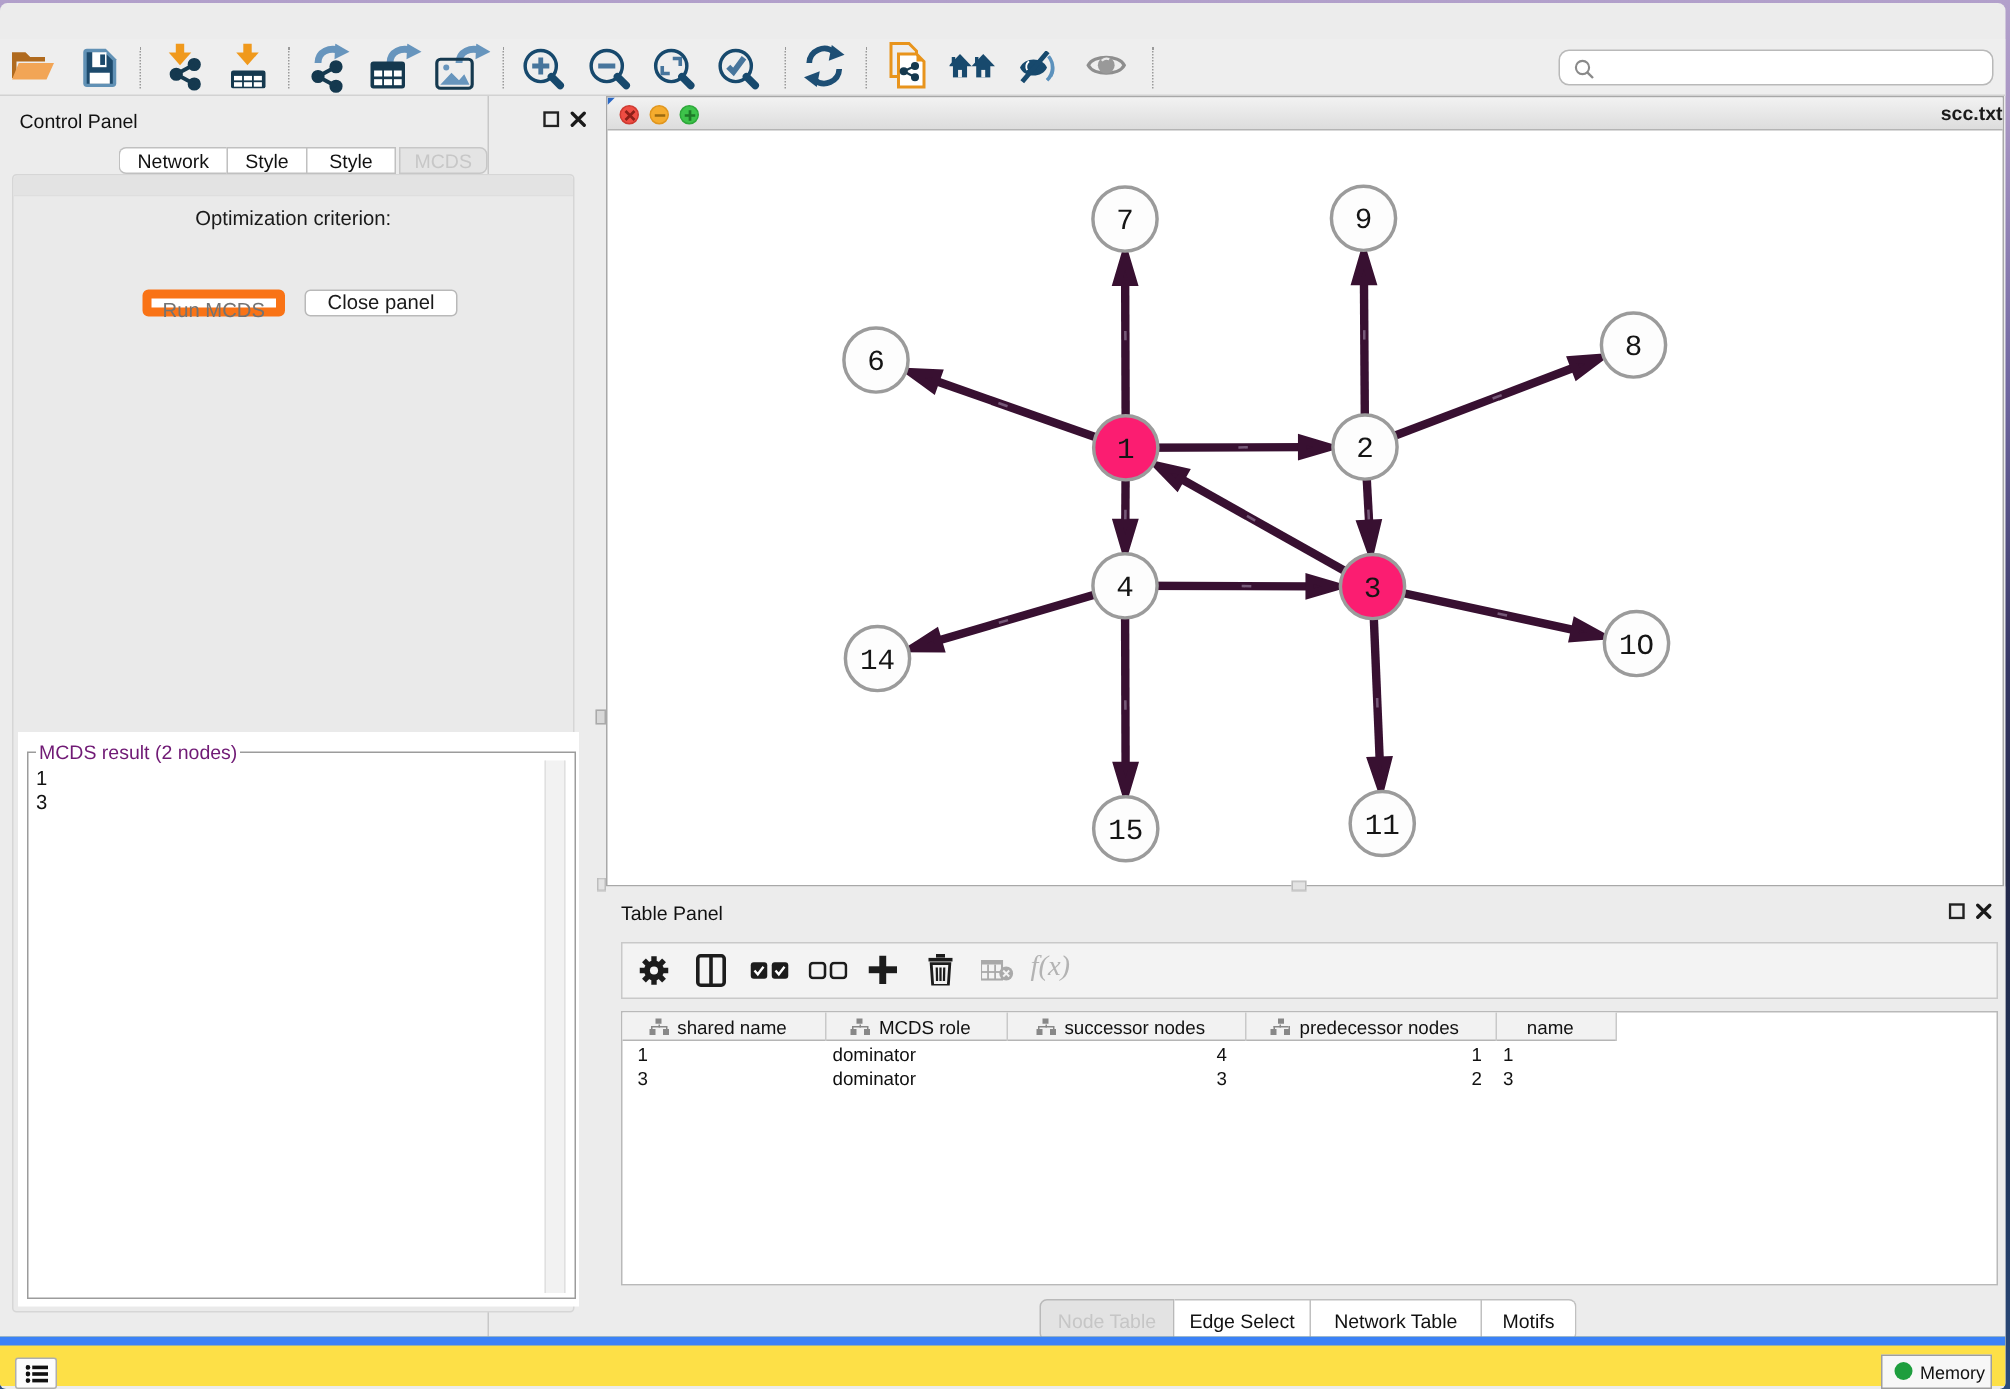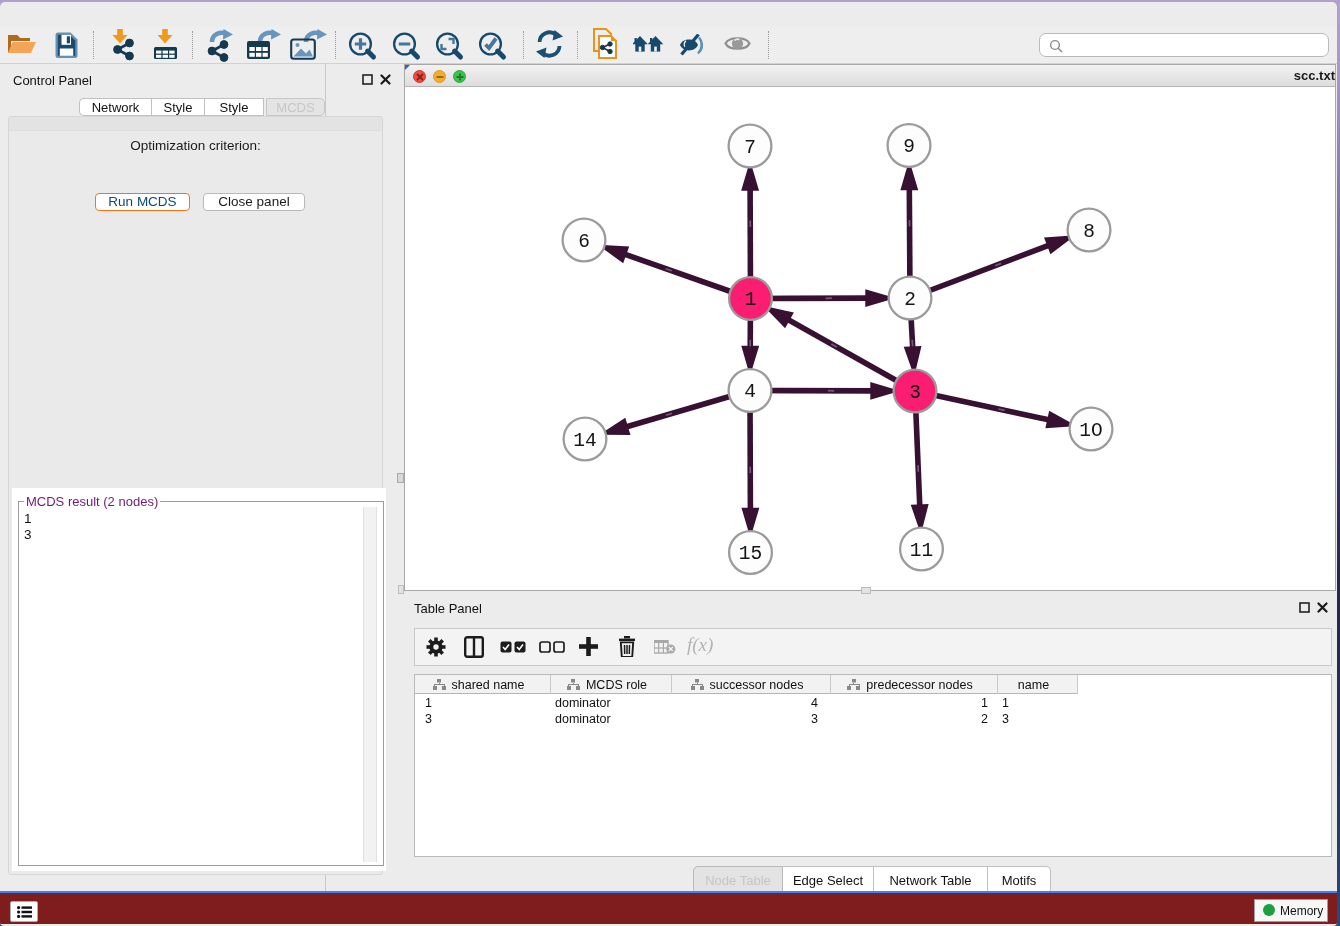--- a/index.html
+++ b/index.html
@@ -53,21 +53,21 @@
       linear-gradient(#888,#888) 6px 3.5px/1px 2px,
       linear-gradient(#888,#888) 1.5px 5.2px/10px 1px,
       linear-gradient(#888,#888) 1.5px 5.2px/1px 2px,
       linear-gradient(#888,#888) 11.5px 5.2px/1px 2px;
     background-repeat:no-repeat; }
   .colline { position:absolute; top:84px; height:19px; width:1px; background:#c9c9c9; }
   .trow { position:absolute; left:23px; width:916px; height:16px; font-size:12.5px; color:#111; }
   .trow span { position:absolute; top:1px; }
   
   #statusbar { position:absolute; left:0; top:889px; width:100%; height:33px;
-    background:#7f1d1d; border-top:2px solid #3b82f6; }
+    background:#fde047; border-top:6px solid #3b82f6; }
 </style>
 </head>
 <body>
 <div id="win">
   <div id="toolbar">
     <div class="sep" style="left:93px"></div>
     <div class="sep" style="left:192px"></div>
     <div class="sep" style="left:335px"></div>
     <div class="sep" style="left:523px"></div>
     <div class="sep" style="left:577px"></div>
@@ -242,21 +242,21 @@
       <div class="tab" style="width:72px;border-radius:5px 0 0 5px;border-right:none">Network</div>
       <div class="tab" style="width:53px;border-right:none">Style</div>
       <div class="tab" style="width:60px">Style</div>
       <div class="tab" style="width:59px;margin-left:2px;border-radius:0 5px 5px 0;background:#e4e4e4;color:#c7c7c7;border-color:#c7c7c7">MCDS</div>
     </div>
 
     <div style="position:absolute;left:8px;top:52px;width:375px;height:759px;background:#eaeaea;border:1px solid #d6d6d6;border-radius:3px">
       <div style="position:absolute;left:0;top:0;width:100%;height:14px;background:#e3e3e3;border-bottom:1px solid #dedede;border-radius:3px 3px 0 0"></div>
     </div>
     <div style="position:absolute;left:0;top:74px;width:391px;text-align:center;font-size:13.5px;color:#1a1a1a">Optimization criterion:</div>
-    <div style="position:absolute;left:95px;top:129px;width:95px;height:18px;background:#fff;border:1px solid #f97316;border-radius:4px;font-size:13.5px;color:#0c4a6e;text-align:center;line-height:16px">Run MCDS</div>
+    <div style="position:absolute;left:95px;top:129px;width:95px;height:18px;background:#fff;border:6px solid #f97316;border-radius:4px;font-size:13.5px;color:#737373;text-align:center;line-height:16px">Run MCDS</div>
     <div style="position:absolute;left:203px;top:129px;width:102px;height:18px;background:#fff;border:1px solid #b9b9b9;border-radius:4px;font-size:13.5px;color:#1a1a1a;text-align:center;line-height:16px">Close panel</div>
 
     <div style="position:absolute;left:12px;top:424px;width:374px;height:383px;background:#fff"></div>
     <div style="position:absolute;left:18px;top:437px;width:366px;height:365px;border:1px solid #9c9c9c;background:#fff"></div>
     <div style="position:absolute;left:24px;top:430px;font-size:13px;color:#701a75;background:#fff;padding:0 2px">MCDS result (2 nodes)</div>
     <div style="position:absolute;left:24px;top:447px;font-size:13.5px;color:#111;line-height:16px">1<br>3</div>
     <div style="position:absolute;left:363px;top:443px;width:14px;height:355px;background:#f2f2f2;border-left:1px solid #e0e0e0;border-right:1px solid #e0e0e0"></div>
   </div>
   <div style="position:absolute;left:861px;top:585px;width:10px;height:7px;background:#e3e3e3;border:1px solid #bdbdbd;z-index:6"></div>
   <div style="position:absolute;left:398px;top:583px;width:6px;height:9px;background:#e3e3e3;border:1px solid #bdbdbd;z-index:6"></div>

